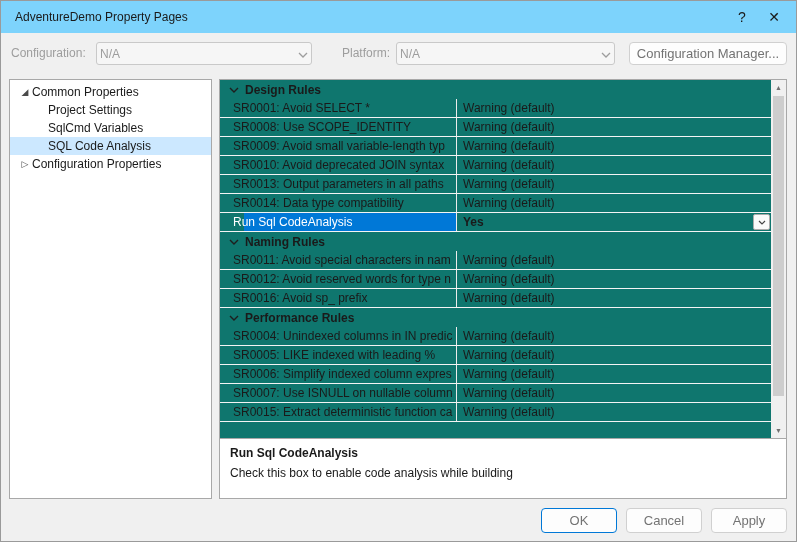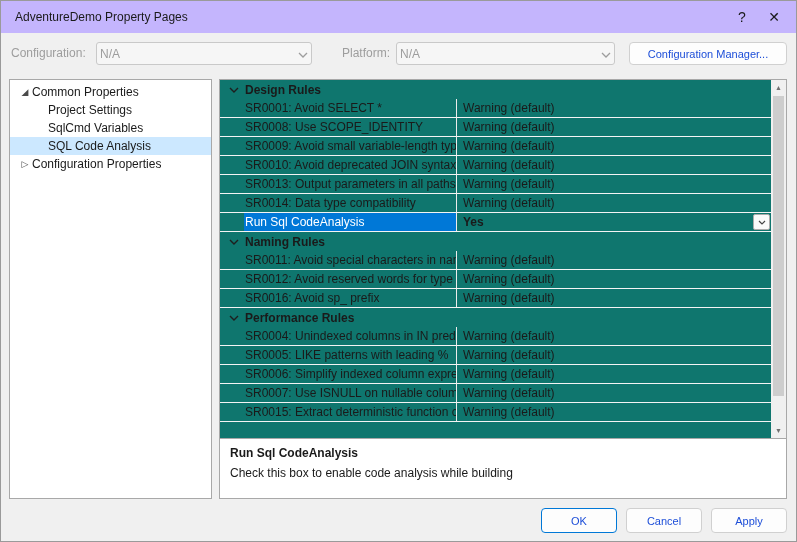--- a/index.html
+++ b/index.html
@@ -7,50 +7,50 @@
   body {
     font-family:"Liberation Sans", sans-serif;
     font-size:12px;
     color:#1a1a1a;
     background:#f0f0f0;
     overflow:hidden;
   }
   .dialog { position:relative; width:797px; height:542px; background:#f0f0f0; border:1px solid #9a9a9a; overflow:hidden; }
 
   
-  .titlebar { position:absolute; left:0; top:0; right:0; height:32px; background:#c4b5fd; display:flex; align-items:center; }
+  .titlebar { position:absolute; left:0; top:0; right:0; height:32px; background:#7dd3fc; display:flex; align-items:center; }
   .title { margin-left:14px; color:#1a1a1a; }
   .titlebar-buttons { margin-left:auto; display:flex; padding-right:6px; }
   .tb-btn { width:32px; height:32px; border:none; background:transparent; font-size:14px; color:#1a1a1a; font-family:"Liberation Sans", sans-serif; cursor:default; display:flex; align-items:center; justify-content:center; }
 
   
   .cfg-label { position:absolute; color:#9d9d9d; line-height:23px; }
   .lbl-config { left:10px; top:41px; }
   .lbl-platform { left:341px; top:41px; }
   .combo { position:absolute; top:41px; height:23px; background:#f6f6f6; border:1px solid #c9c9c9; border-radius:3px; display:flex; align-items:center; justify-content:space-between; padding:0 3px; color:#9d9d9d; }
   .combo-config { left:95px; width:216px; }
   .combo-platform { left:395px; width:219px; }
-  .btn { background:#fdfdfd; border:1px solid #d0d0d0; border-radius:4px; font-family:"Liberation Sans", sans-serif; font-size:11px; color:#1d4ed8; }
+  .btn { background:#fdfdfd; border:1px solid #d0d0d0; border-radius:4px; font-family:"Liberation Sans", sans-serif; font-size:13px; color:#737373; }
   .btn-cfgmgr { position:absolute; left:628px; top:41px; width:158px; height:23px; }
 
   
   .tree { position:absolute; left:8px; top:78px; width:203px; height:420px; background:#ffffff; border:1px solid #a8a8a8; padding-top:3px; overflow:hidden; }
   .tree-item { height:18px; display:flex; align-items:center; white-space:nowrap; cursor:default; }
   .tree-item.selected { background: var(--tree-sel, #cce8ff); }
   .tree-glyph { width:14px; display:inline-flex; justify-content:center; font-size:9px; color:#4a4a4a; flex:0 0 14px; }
   .tree-label { overflow:hidden; }
 
   
   .grid-wrap { position:absolute; left:218px; top:78px; width:568px; height:360px; background:#0f766e; border:1px solid #a8a8a8; overflow:hidden; }
   .grid-rows { position:absolute; left:0; top:0; right:15px; bottom:0; overflow:hidden; }
   .grid-row { height:19px; display:flex; align-items:stretch; }
   .grid-row.group { font-weight:bold; align-items:center; }
   .chev { width:16px; padding-left:9px; display:inline-flex; align-items:center; flex:0 0 25px; }
   .cell { line-height:18px; white-space:nowrap; overflow:hidden; }
-  .cell.name { width:237px; flex:0 0 237px; padding-left:25px; border-right:1px solid #ececec; }
+  .cell.name { width:237px; flex:0 0 237px; padding-left:13px; border-right:1px solid #ececec; }
   .cell.value { flex:1 1 auto; padding-left:6px; position:relative; }
   .grid-row.prop { border-bottom:1px solid #f4f4f4; }
   .grid-row.prop.selected .name {
     color:#ffffff;
     background-image:linear-gradient(var(--accent,#0078d7), var(--accent,#0078d7));
     background-repeat:no-repeat;
     background-position:24px 0;
     background-size:calc(100% - 24px) 100%;
   }
   .grid-row.prop.selected .value { font-weight:bold; }
@@ -195,21 +195,21 @@
               <polyline points="1,1 5,5 9,1" fill="none" stroke="#1e1e1e" stroke-width="1.4"></polyline>
             </svg>
           </span>
           <span>Performance Rules</span>
         </div>
         <div class="grid-row prop">
           <div class="cell name">SR0004: Unindexed columns in IN predic</div>
           <div class="cell value">Warning (default)</div>
         </div>
         <div class="grid-row prop">
-          <div class="cell name">SR0005: LIKE patterns with leading %</div>
+          <div class="cell name">SR0005: LIKE indexed with leading %</div>
           <div class="cell value">Warning (default)</div>
         </div>
         <div class="grid-row prop">
           <div class="cell name">SR0006: Simplify indexed column expres</div>
           <div class="cell value">Warning (default)</div>
         </div>
         <div class="grid-row prop">
           <div class="cell name">SR0007: Use ISNULL on nullable column</div>
           <div class="cell value">Warning (default)</div>
         </div>

